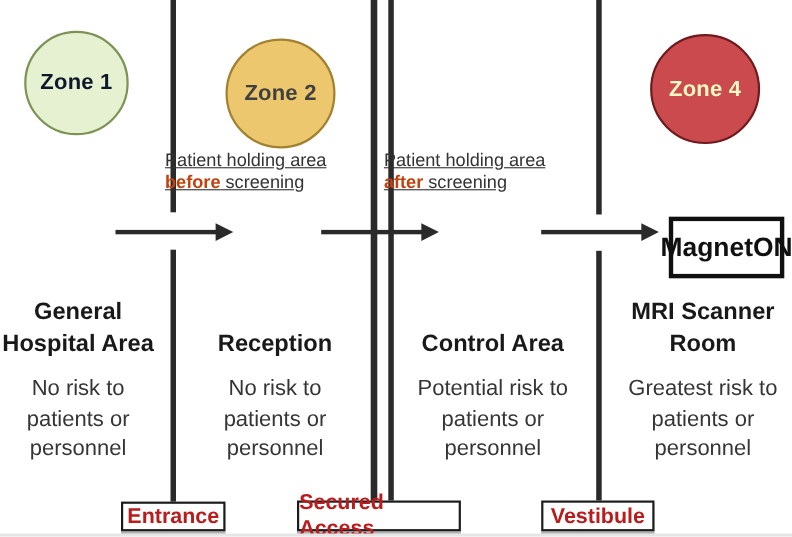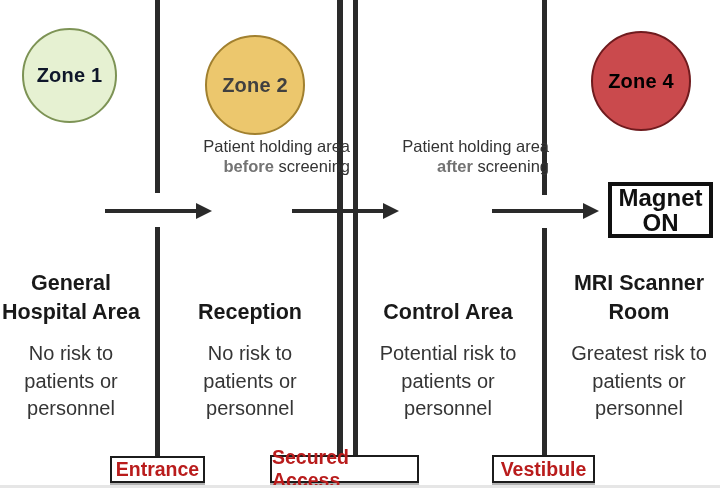--- a/index.html
+++ b/index.html
@@ -13,27 +13,27 @@
   
   .vline{position:absolute;background:currentColor;}
 
   
   .arrow{position:absolute;height:16px;}
   .arrow .shaft{position:absolute;left:0;right:10px;top:6px;height:4px;background:currentColor;}
   .arrow .head{position:absolute;right:0;top:0;width:0;height:0;
     border-top:8px solid transparent;border-bottom:8px solid transparent;border-left:16px solid;border-left-color:currentColor;}
 
   
-  .caption{position:absolute;width:200px;transform:translateX(-50%);text-align:right;
-    font-size:16.5px;line-height:20px;color:#333333;}
-  .caption .bold{font-weight:bold;color:#737373;}
+  .caption{position:absolute;width:200px;transform:translateX(-50%);text-align:left;
+    font-size:16.5px;line-height:20px;color:#333333;text-decoration:underline;}
+  .caption .bold{font-weight:bold;color:#c2410c;}
 
   
-  .magnet-box{position:absolute;left:608px;top:182px;width:105px;height:56px;box-sizing:border-box;
-    border:4px solid #101010;background:#ffffff;display:flex;flex-direction:column;align-items:center;justify-content:center;
+  .magnet-box{position:absolute;left:608px;top:197px;width:105px;height:56px;box-sizing:border-box;
+    border:4px solid #101010;background:#ffffff;display:flex;flex-direction:row;align-items:center;justify-content:center;
     font-weight:bold;font-size:24px;line-height:25px;color:#101010;text-align:center;}
 
   
   .col-title{position:absolute;transform:translateX(-50%);width:200px;text-align:center;
     font-weight:bold;font-size:21.5px;line-height:29px;color:#191919;white-space:pre-line;}
   .col-body{position:absolute;transform:translateX(-50%);width:200px;text-align:center;
     font-size:20px;line-height:27.5px;color:#353535;white-space:pre-line;}
 
   
   .door-box{position:absolute;box-sizing:border-box;border:2px solid #1c1c1c;background:#ffffff;
@@ -55,21 +55,21 @@
 
   <div class="vline" style="left: 542px; top: 0px; width: 5px; height: 195px; color: rgb(42, 42, 42);"></div>
   <div class="vline" style="left: 542px; top: 228px; width: 5px; height: 228px; color: rgb(42, 42, 42);"></div>
 
   <div class="zone-circle" style="left: 22px; top: 28px; width: 95px; height: 95px; border: 2.5px solid rgb(125, 147, 85); background-color: rgb(230, 241, 210); color: #0f172a;">
     <span>Zone 1</span>
   </div>
   <div class="zone-circle" style="left: 205px; top: 35px; width: 100px; height: 100px; border: 2.5px solid rgb(161, 128, 47); background-color: rgb(236, 199, 109); color: #404040;">
     <span>Zone 2</span>
   </div>
-  <div class="zone-circle" style="left: 591px; top: 31px; width: 100px; height: 100px; border: 2.5px solid rgb(111, 27, 30); background-color: rgb(202, 74, 77); color: #000000;">
+  <div class="zone-circle" style="left: 591px; top: 31px; width: 100px; height: 100px; border: 2.5px solid rgb(111, 27, 30); background-color: rgb(202, 74, 77); color: #fef9c3;">
     <span>Zone 4</span>
   </div>
 
   <div class="caption" style="left:250px;top:136px;">
     <span>Patient holding area</span><br>
     <span class="bold">before</span><span> screening</span>
   </div>
   <div class="caption" style="left:449px;top:136px;">
     <span>Patient holding area</span><br>
     <span class="bold">after</span><span> screening</span>

